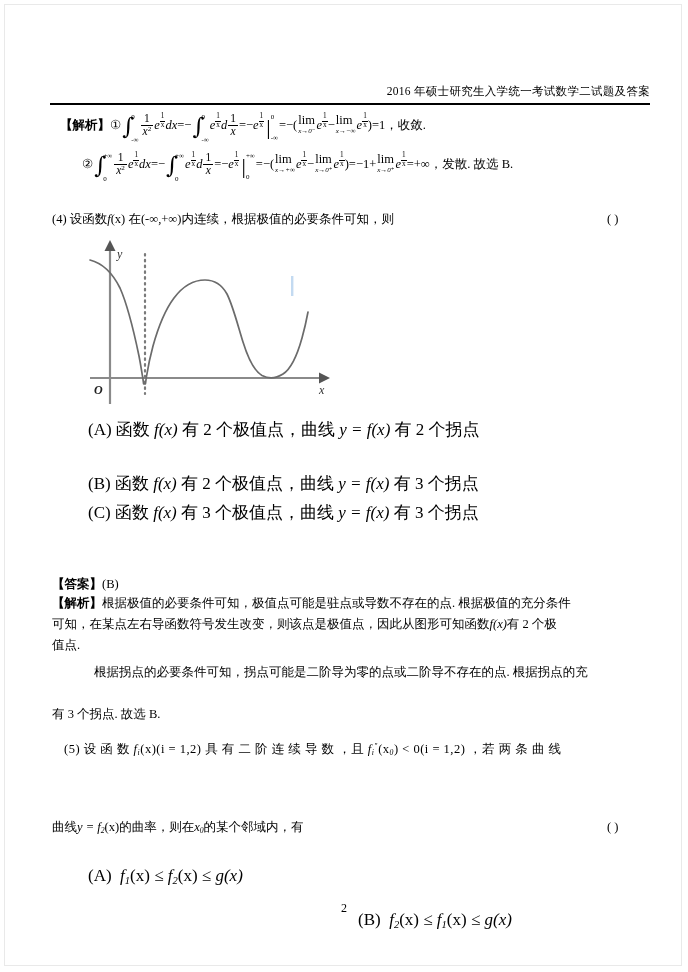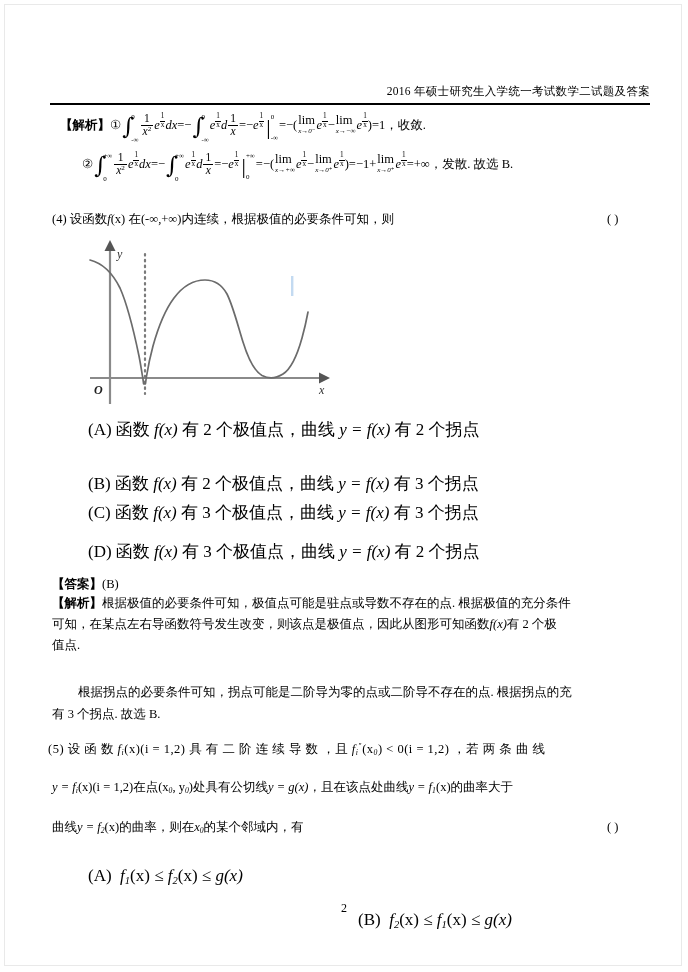--- a/index.html
+++ b/index.html
@@ -223,62 +223,51 @@
     <span>有 3 个拐点</span>
   </div>
   <div class="opt cjk" style="left:88px; top:501px;">
     <span>(C)</span>
     <span>函数</span>
     <i>f(x)</i>
     <span>有 3 个极值点，曲线</span>
     <i>y = f(x)</i>
     <span>有 3 个拐点</span>
   </div>
-  <div class="opt cjk" style="left:88px; top:540px;">
-    <span>(D)</span>
-    <span>函数</span>
-    <i>f(x)</i>
-    <span>有 3 个极值点，曲线</span>
-    <i>y = f(x)</i>
-    <span>有 2 个拐点</span>
-  </div>
 
   <div class="blk cjk" style="left:52px; top:575px;">
     <span class="bk">【答案】</span><span>(B)</span>
   </div>
 
   <div class="blk cjk" style="left:52px; top:594px; width:600px;">
     <span class="bk">【解析】</span><span>根据极值的必要条件可知，极值点可能是驻点或导数不存在的点. 根据极值的充分条件</span>
   </div>
   <div class="blk cjk" style="left:52px; top:615px; width:600px;">
     <span>可知，在某点左右导函数符号发生改变，则该点是极值点，因此从图形可知函数</span><i>f(x)</i><span>有 2 个极</span>
   </div>
   <div class="blk cjk" style="left:52px; top:636px; width:600px;">
     <span>值点.</span>
   </div>
 
-  <div class="blk cjk" style="left:52px; top:663px; width:600px; text-indent:26px;margin-top:20px;">
+  <div class="blk cjk" style="left:68px; top:663px; width:600px; text-indent:26px;">
     <span>根据拐点的必要条件可知，拐点可能是二阶导为零的点或二阶导不存在的点. 根据拐点的充</span>
   </div>
   <div class="blk cjk" style="left:52px; top:705px; width:600px;">
     <span>有 3 个拐点. 故选 B.</span>
   </div>
 
-  <div class="blk cjk" style="left:48px; top:740px; width:600px; letter-spacing:0.5px;">
+  <div class="blk cjk" style="left:64px; top:740px; width:600px; letter-spacing:0.5px;">
     <span>(5)</span>
     <span>设 函 数</span>
     <i>f</i><sub>i</sub><span>(x)(i = 1,2)</span>
     <span>具 有 二 阶 连 续 导 数 ，且</span>
     <i>f</i><sub>i</sub><sup>″</sup><span>(x</span><sub>0</sub><span>) &lt; 0(i = 1,2)</span>
     <span>，若 两 条 曲 线</span>
   </div>
 
-  <div class="blk cjk" style="left:52px; top:778px; width:600px;">
-    <i>y = f</i><sub>i</sub><span>(x)(i = 1,2)</span><span>在点</span><span>(x</span><sub>0</sub><span>, y</span><sub>0</sub><span>)</span><span>处具有公切线</span><i>y = g(x)</i><span>，且在该点处曲线</span><i>y = f</i><sub>1</sub><span>(x)</span><span>的曲率大于</span>
-  </div>
 
   <div class="blk cjk" style="left:52px; top:818px; width:600px;">
     <span>曲线</span><i>y = f</i><sub>2</sub><span>(x)</span><span>的曲率，则在</span><i>x</i><sub>0</sub><span>的某个邻域内，有</span>
     <span style="position:absolute; left:555px; top:0;">(        )</span>
   </div>
 
   <div class="opt cjk" style="left:88px; top:866px;">
     <span>(A)</span>&nbsp;
     <i>f</i><sub>1</sub><span>(x) ≤ </span><i>f</i><sub>2</sub><span>(x) ≤ </span><i>g(x)</i>
   </div>

